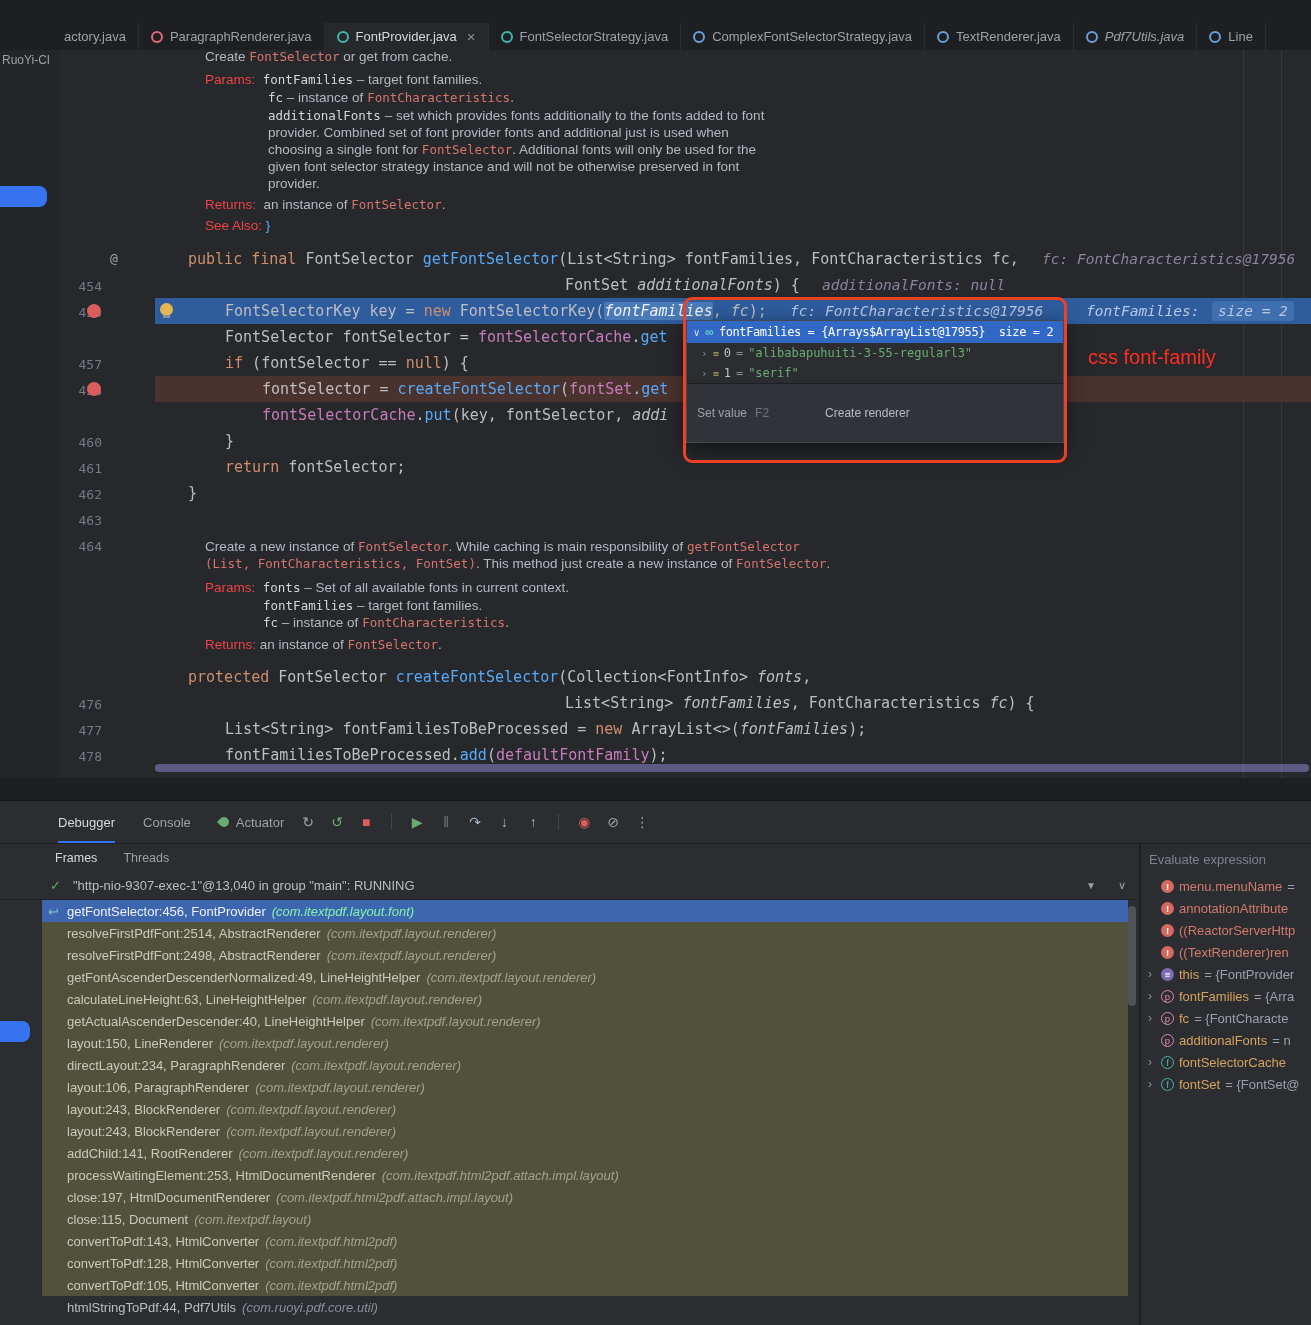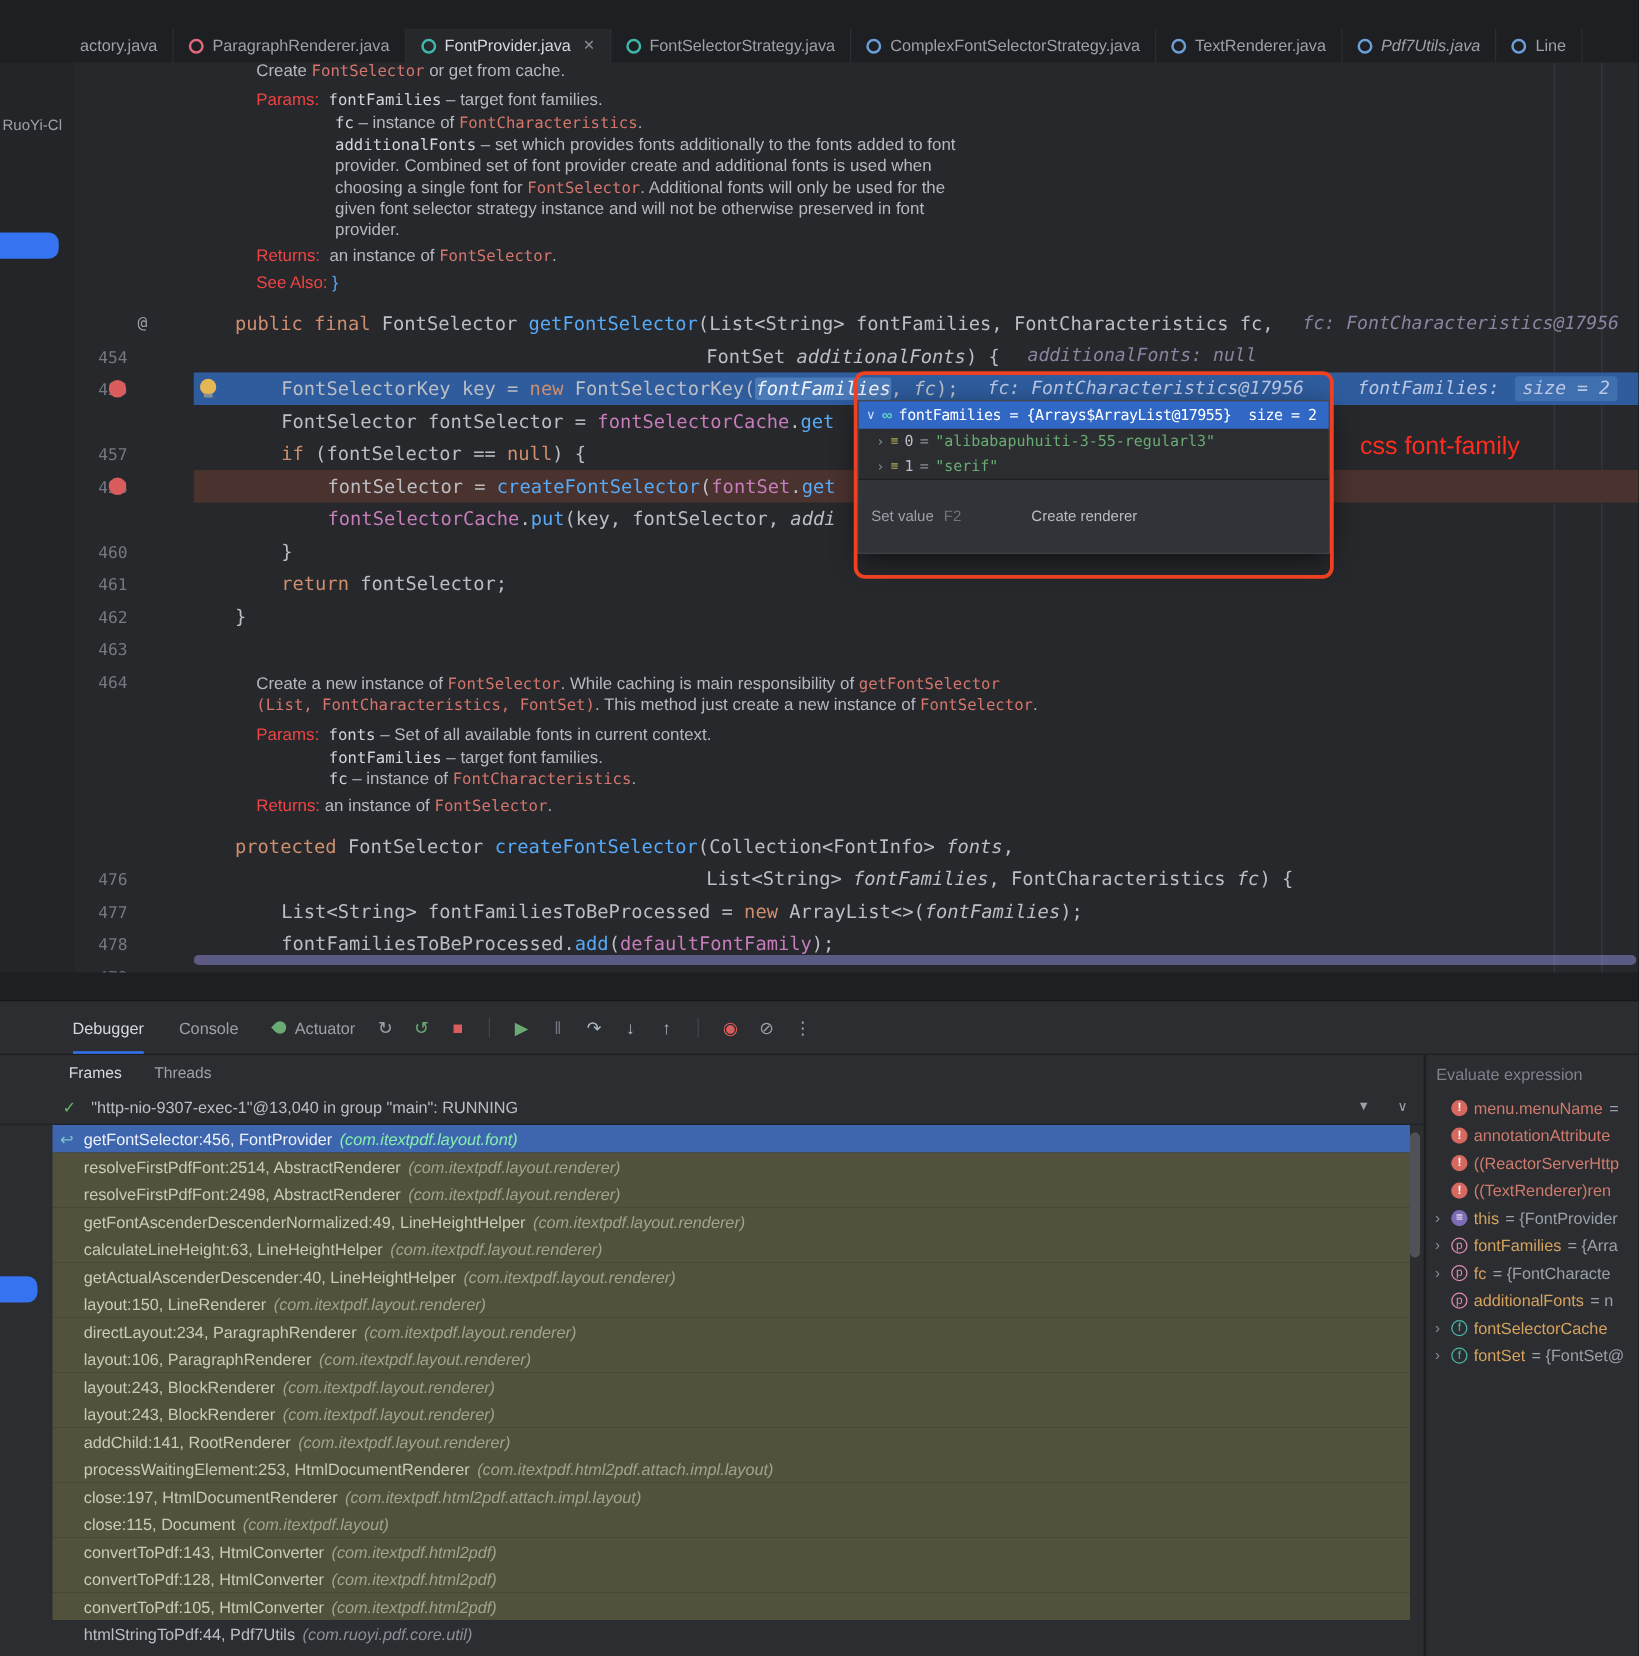--- a/index.html
+++ b/index.html
@@ -13,21 +13,21 @@
        color:#9da0a6;border-right:1px solid #2c2e33;white-space:nowrap;flex:none;}
   #tabbar .tab:first-child{padding-left:4px;}
   .tab.active{background:#26282c;color:#d6d8de;}
   .class-icon{width:8px;height:8px;border-radius:50%;border:2px solid;flex:none;}
   .tab-label{pointer-events:none;}
   .tab-close-icon{color:#8d9096;font-size:15px;margin-left:3px;line-height:1;}
 
   
   #leftcol{position:absolute;left:0;top:50px;width:60px;height:728px;background:#232529;
            border-right:1px solid #1b1c1f;overflow:hidden;}
-  #leftcol-label{position:absolute;left:2px;top:3px;font-size:12px;color:#9da0a6;white-space:nowrap;margin-top:40px;}
+  #leftcol-label{position:absolute;left:2px;top:3px;font-size:12px;color:#9da0a6;white-space:nowrap;}
   #leftcol-selection{position:absolute;left:0;top:136px;width:47px;height:21px;background:#3573f0;
            border-radius:0 8px 8px 0;}
 
   
   #editor{position:absolute;left:60px;top:50px;width:1251px;height:728px;background:#26282c;overflow:hidden;}
   .vguide{position:absolute;top:0;bottom:0;width:1px;background:#34373c;}
   .docline{position:absolute;height:17px;line-height:17px;font-size:13.5px;color:#b4b8bf;white-space:pre;}
   .sg-docp{color:#b4b8bf;}
   .sg-docg{color:#ef4444;text-align:center;}
   .sg-docm{font-family:"DejaVu Sans Mono",monospace;font-size:12.5px;color:#d3d6dc;}
@@ -189,21 +189,21 @@
   </div>
 
   <div id="editor">
     <div class="vguide" style="left:1183px"></div>
     <div class="vguide" style="left:1221px"></div>
     <div id="ed">
         <div class="docline" style="top: -2px; left: 145px;"><span class="sg-docp">Create </span><span class="sg-docr">FontSelector</span><span class="sg-docp"> or get from cache.</span></div>
         <div class="docline" style="top: 21px; left: 145px;"><span class="sg-docg">Params:</span><span class="sg-docp">  </span><span class="sg-docm">fontFamilies</span><span class="sg-docp"> – target font families.</span></div>
         <div class="docline" style="top: 39px; left: 208px;"><span class="sg-docm">fc</span><span class="sg-docp"> – instance of </span><span class="sg-docr">FontCharacteristics</span><span class="sg-docp">.</span></div>
         <div class="docline" style="top: 57px; left: 208px;"><span class="sg-docm">additionalFonts</span><span class="sg-docp"> – set which provides fonts additionally to the fonts added to font</span></div>
-        <div class="docline" style="top: 74px; left: 208px;"><span class="sg-docp">provider. Combined set of font provider create and additional fonts is used when</span></div>
+        <div class="docline" style="top: 74px; left: 208px;"><span class="sg-docp">provider. Combined set of font provider fonts and additional just is used when</span></div>
         <div class="docline" style="top: 91px; left: 208px;"><span class="sg-docp">choosing a single font for </span><span class="sg-docr">FontSelector</span><span class="sg-docp">. Additional fonts will only be used for the</span></div>
         <div class="docline" style="top: 108px; left: 208px;"><span class="sg-docp">given font selector strategy instance and will not be otherwise preserved in font</span></div>
         <div class="docline" style="top: 125px; left: 208px;"><span class="sg-docp">provider.</span></div>
         <div class="docline" style="top: 146px; left: 145px;"><span class="sg-docg">Returns:</span><span class="sg-docp">  an instance of </span><span class="sg-docr">FontSelector</span><span class="sg-docp">.</span></div>
         <div class="docline" style="top: 167px; left: 145px;"><span class="sg-docg">See Also: </span><span class="sg-docl">}</span></div>
         <div class="docline" style="top: 488px; left: 145px;"><span class="sg-docp">Create a new instance of </span><span class="sg-docr">FontSelector</span><span class="sg-docp">. While caching is main responsibility of </span><span class="sg-docr">getFontSelector</span></div>
         <div class="docline" style="top: 505px; left: 145px;"><span class="sg-docr">(List, FontCharacteristics, FontSet)</span><span class="sg-docp">. This method just create a new instance of </span><span class="sg-docr">FontSelector</span><span class="sg-docp">.</span></div>
         <div class="docline" style="top: 529px; left: 145px;"><span class="sg-docg">Params:</span><span class="sg-docp">  </span><span class="sg-docm">fonts</span><span class="sg-docp"> – Set of all available fonts in current context.</span></div>
         <div class="docline" style="top: 547px; left: 203px;"><span class="sg-docm">fontFamilies</span><span class="sg-docp"> – target font families.</span></div>
         <div class="docline" style="top: 564px; left: 203px;"><span class="sg-docm">fc</span><span class="sg-docp"> – instance of </span><span class="sg-docr">FontCharacteristics</span><span class="sg-docp">.</span></div>

